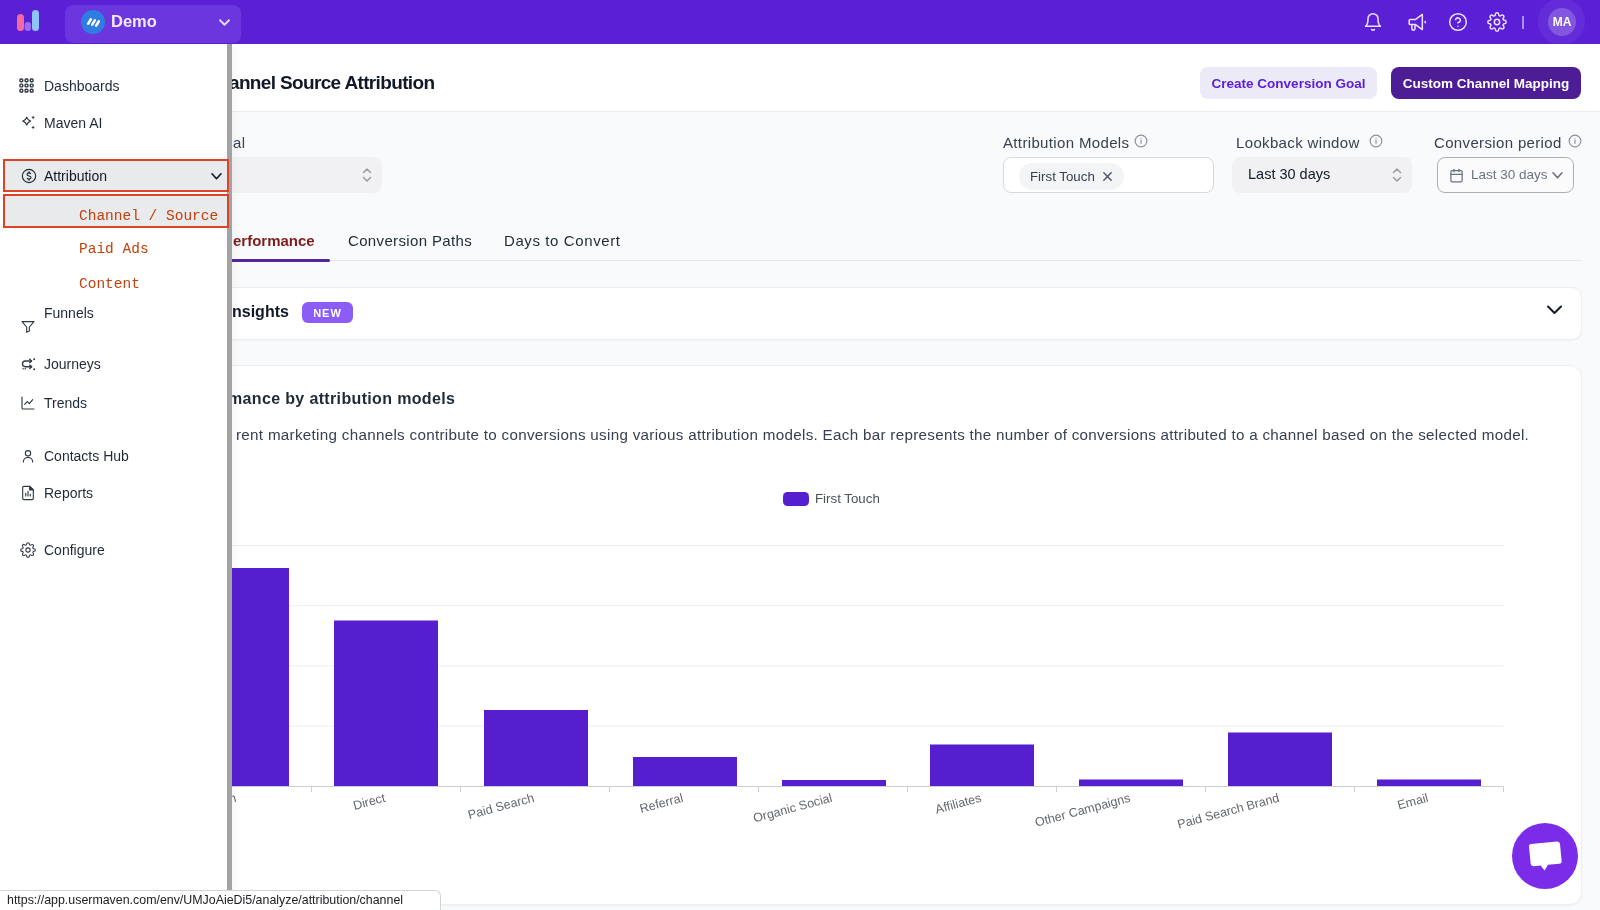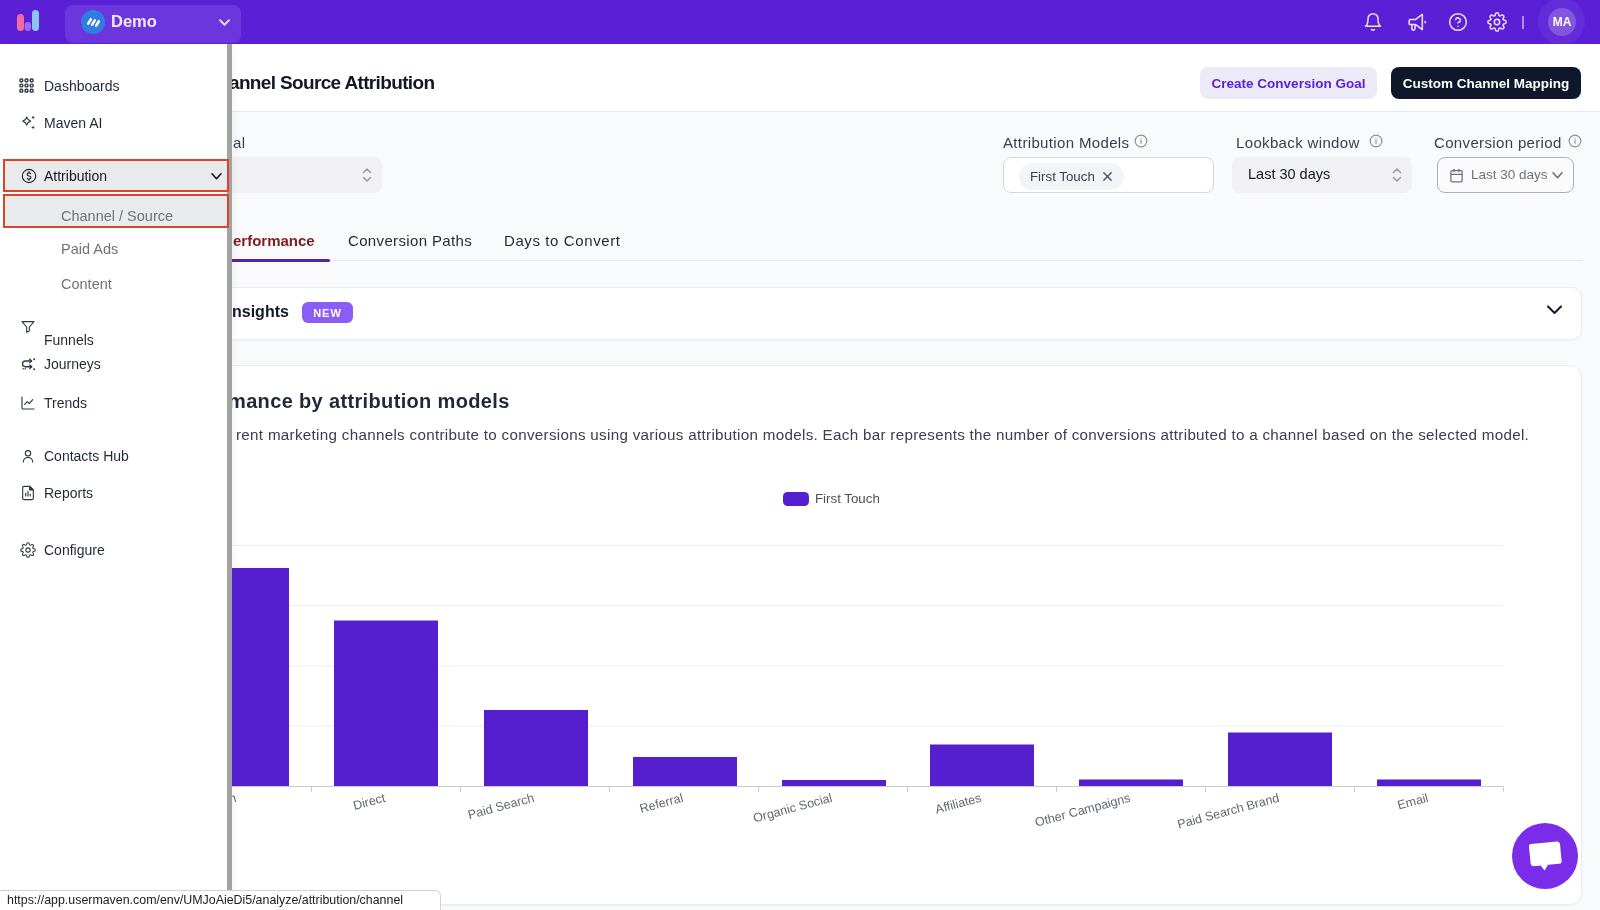--- a/index.html
+++ b/index.html
@@ -10,21 +10,21 @@
   
   #topbar { position:absolute; left:0; top:0; width:1600px; height:44px; background:#5b20d6; z-index:40; }
   #pill { position:absolute; left:65px; top:5px; width:176px; height:38px; background:#6c36de; border-radius:8px; }
   #demoTxt { position:absolute; left:46px; top:7px; color:#f3e9ff; font-size:16.5px; font-weight:700; }
 
   
   #hdrband { position:absolute; left:0; top:44px; width:1600px; height:68px; background:#ffffff; border-bottom:1px solid #e8eaee; }
   #title { position:absolute; left:229px; top:72px; font-size:19px; font-weight:700; color:#111827; letter-spacing:-0.65px; }
   .btn { position:absolute; top:67px; height:32px; border-radius:8px; font-size:13.5px; font-weight:700; display:flex; align-items:center; justify-content:center; }
   #btn1 { left:1200px; width:177px; background:#eceaf6; color:#5b21d6; }
-  #btn2 { left:1391px; width:190px; background:#0f172a; color:#ffffff;text-align:center; }
+  #btn2 { left:1391px; width:190px; background:#4c1d95; color:#ffffff;text-align:center; }
 
   
   .flabel { position:absolute; top:134px; font-size:15px; font-weight:500; color:#374151; letter-spacing:0.35px; }
   .sel { position:absolute; top:157px; height:36px; border-radius:8px; }
   #goalSel { left:208px; width:174px; background:#f1f1f3; }
   #attrBox { left:1003px; width:211px; background:#fff; border:1px solid #d5d9df; }
   #chip { position:absolute; left:15px; top:4.5px; height:27px; background:#f3f4f6; border-radius:14px; display:flex; align-items:center; padding:0 11px; font-size:13.3px; color:#374151; }
   #lookSel { left:1232px; width:180px; background:#f1f1f3; color:#111827; font-size:14.5px; }
   #convSel { left:1437px; width:137px; background:#fbfbfc; border:1px solid #aab0b9; }
 
@@ -34,31 +34,31 @@
   #tabul { position:absolute; left:214px; top:259px; width:116px; height:2.5px; background:#53269e; border-radius:2px; }
 
   
   .card { position:absolute; left:208px; width:1374px; background:#fff; border:1px solid #ebedf0; border-radius:10px; box-shadow:0 1px 2px rgba(16,24,40,.04); }
   #card1 { top:287px; height:53px; }
   #card2 { top:365px; height:540px; border-radius:12px; }
 
   #insTxt { position:absolute; left:232px; top:303px; font-size:16px; font-weight:700; color:#111827; }
   #newBadge { position:absolute; left:302px; top:302px; width:51px; height:21px; background:#8b5cf6; border-radius:6px; color:#fff; font-size:11px; font-weight:700; letter-spacing:1px; display:flex; align-items:center; justify-content:center; }
 
-  #chTitle { position:absolute; left:228px; top:390px; font-size:20px; font-weight:700; color:#1f2937; letter-spacing:0.35px; }
+  #chTitle { position:absolute; left:228px; top:390px; font-size:16px; font-weight:700; color:#1f2937; letter-spacing:0.35px; }
   #chDesc { position:absolute; left:236px; top:426px; font-size:15.2px; letter-spacing:0.3px; color:#374151; }
 
   
   #legSw { position:absolute; left:783px; top:492px; width:26px; height:14px; border-radius:4.5px; background:#551fd0; }
   #legTxt { position:absolute; left:815px; top:491px; font-size:13.3px; color:#4b5057; }
 
   
   #sidebar { position:absolute; left:0; top:44px; width:232px; height:866px; background:#ffffff; border-right:5px solid #a3a3a3; box-shadow:3px 0 8px rgba(17,24,39,.035); z-index:50; }
   .sitem { position:absolute; left:44px; font-size:14px; font-weight:500; color:#1f2937; }
-  .ssub { position:absolute; left:61px; font-size:14.5px; font-weight:400; color:#737373; }
+  .ssub { position:absolute; left:79px; font-size:14.5px; font-weight:400; color:#c2410c;font-family:Liberation Mono, monospace; }
   .sicon { position:absolute; left:20px; width:16px; height:16px; }
   .redbox { position:absolute; left:3px; width:226px; border:2.5px solid #dd4327; background:#e9eaeb; }
   #rb1 { top:115px; height:33px; }
   #rb2 { top:150px; height:34px; }
 
   
   #urlbar { position:absolute; left:0; top:890px; width:441px; height:20px; background:#fff; border:1px solid #d0d4d9; border-left:none; border-bottom:none; border-top-right-radius:6px; z-index:100; font-size:12.4px; color:#202124; padding:2px 0 0 7px; }
 
   
   #chat { position:absolute; left:1512px; top:823px; width:66px; height:66px; border-radius:50%; background:#7b2ce9; z-index:60; }
@@ -273,21 +273,21 @@
         <path d="M2 2 L7 7.5 L12 2" fill="none" stroke="#111827" stroke-width="1.8" stroke-linecap="round" stroke-linejoin="round"></path>
       </svg>
 
     <div class="ssub" style="top:164px">Channel / Source</div>
     <div class="ssub" style="top:197px">Paid Ads</div>
     <div class="ssub" style="top:232px">Content</div>
 
     <svg class="sicon" style="top:275px" viewBox="0 0 24 24" fill="none" stroke="#303843" stroke-width="1.7" stroke-linecap="round" stroke-linejoin="round">
       <path d="M3 4h18l-7 8v6l-4 2v-8L3 4z"></path>
     </svg>
-    <div class="sitem" style="top:288px">Funnels</div>
+    <div class="sitem" style="top:261px">Funnels</div>
 
     <svg class="sicon" style="top:312px;width:17px;height:17px" viewBox="0 0 24 24" fill="none" stroke="#303843" stroke-width="1.9" stroke-linecap="round" stroke-linejoin="round">
       <circle cx="20" cy="4.6" r="1.4" fill="#303843" stroke="none"></circle>
       <circle cx="20" cy="18.6" r="1.4" fill="#303843" stroke="none"></circle>
       <path d="M16.2 7 H7.6 a4.1 4.1 0 0 0 0 8.2 l8.6 0"></path>
       <path d="M13.6 4.6 L16.4 7 L13.6 9.4"></path>
       <path d="M13.8 12.8 L16.6 15.2 L13.8 17.6"></path>
       <path d="M4.4 17.9h.01M7.4 17.9h.01" stroke-width="2.2"></path>
     </svg>
     <div class="sitem" style="top:312px">Journeys</div>

